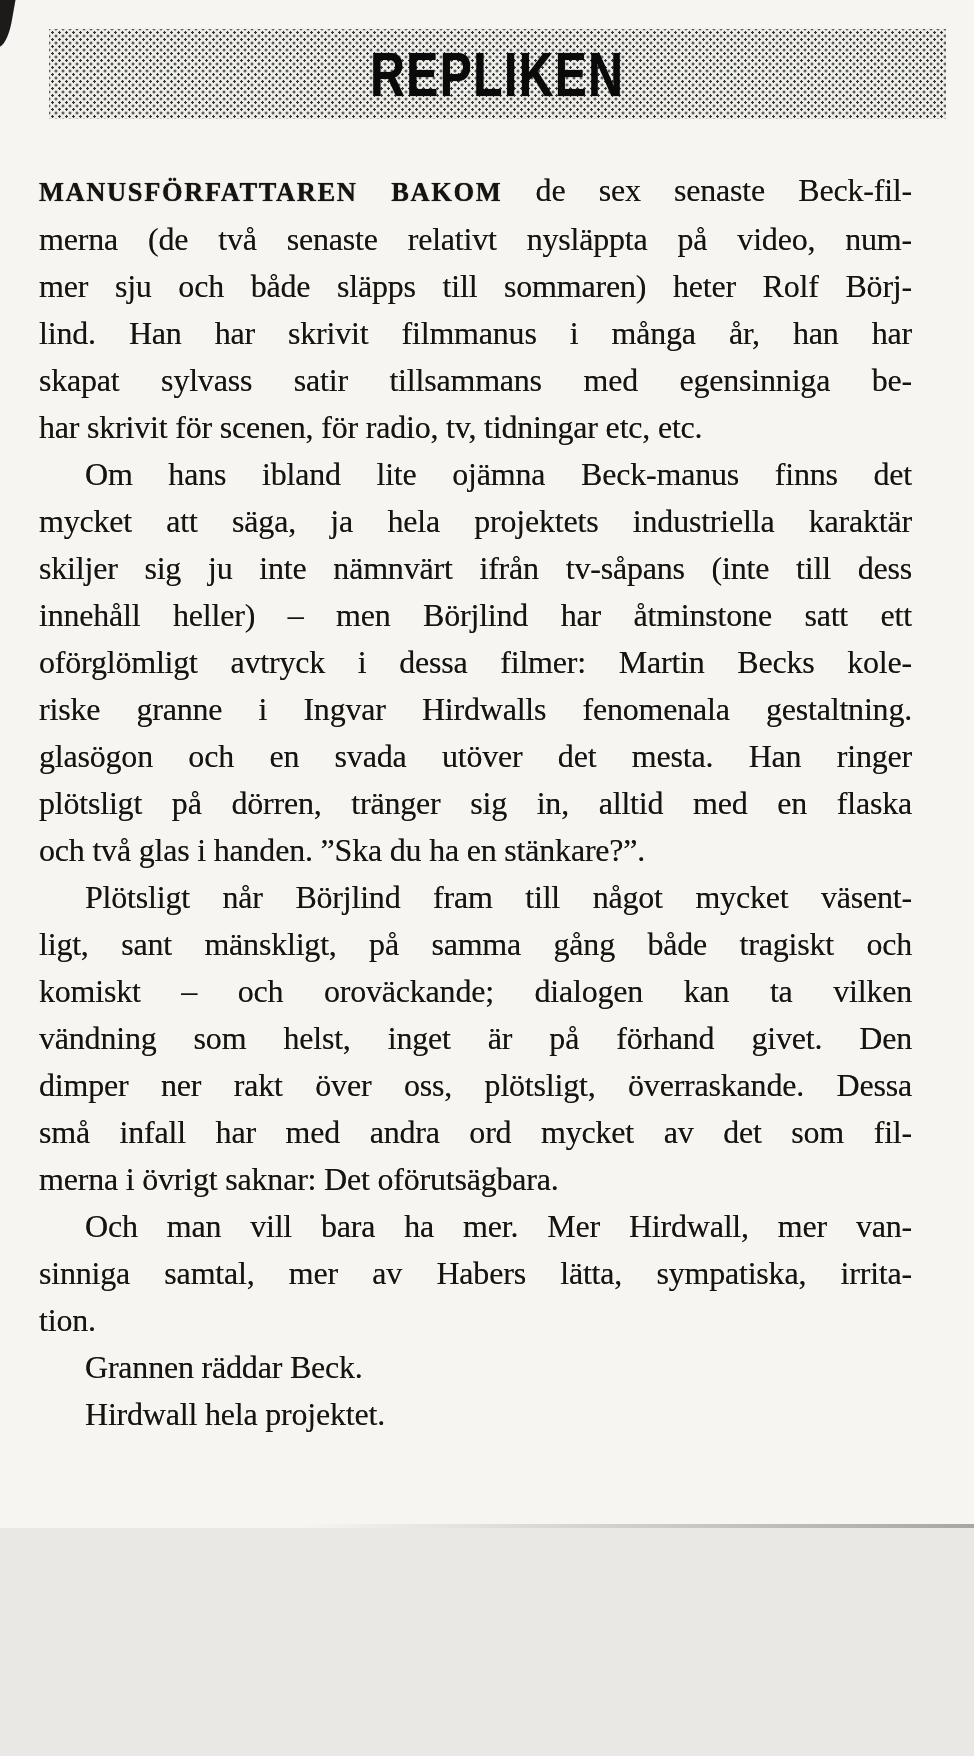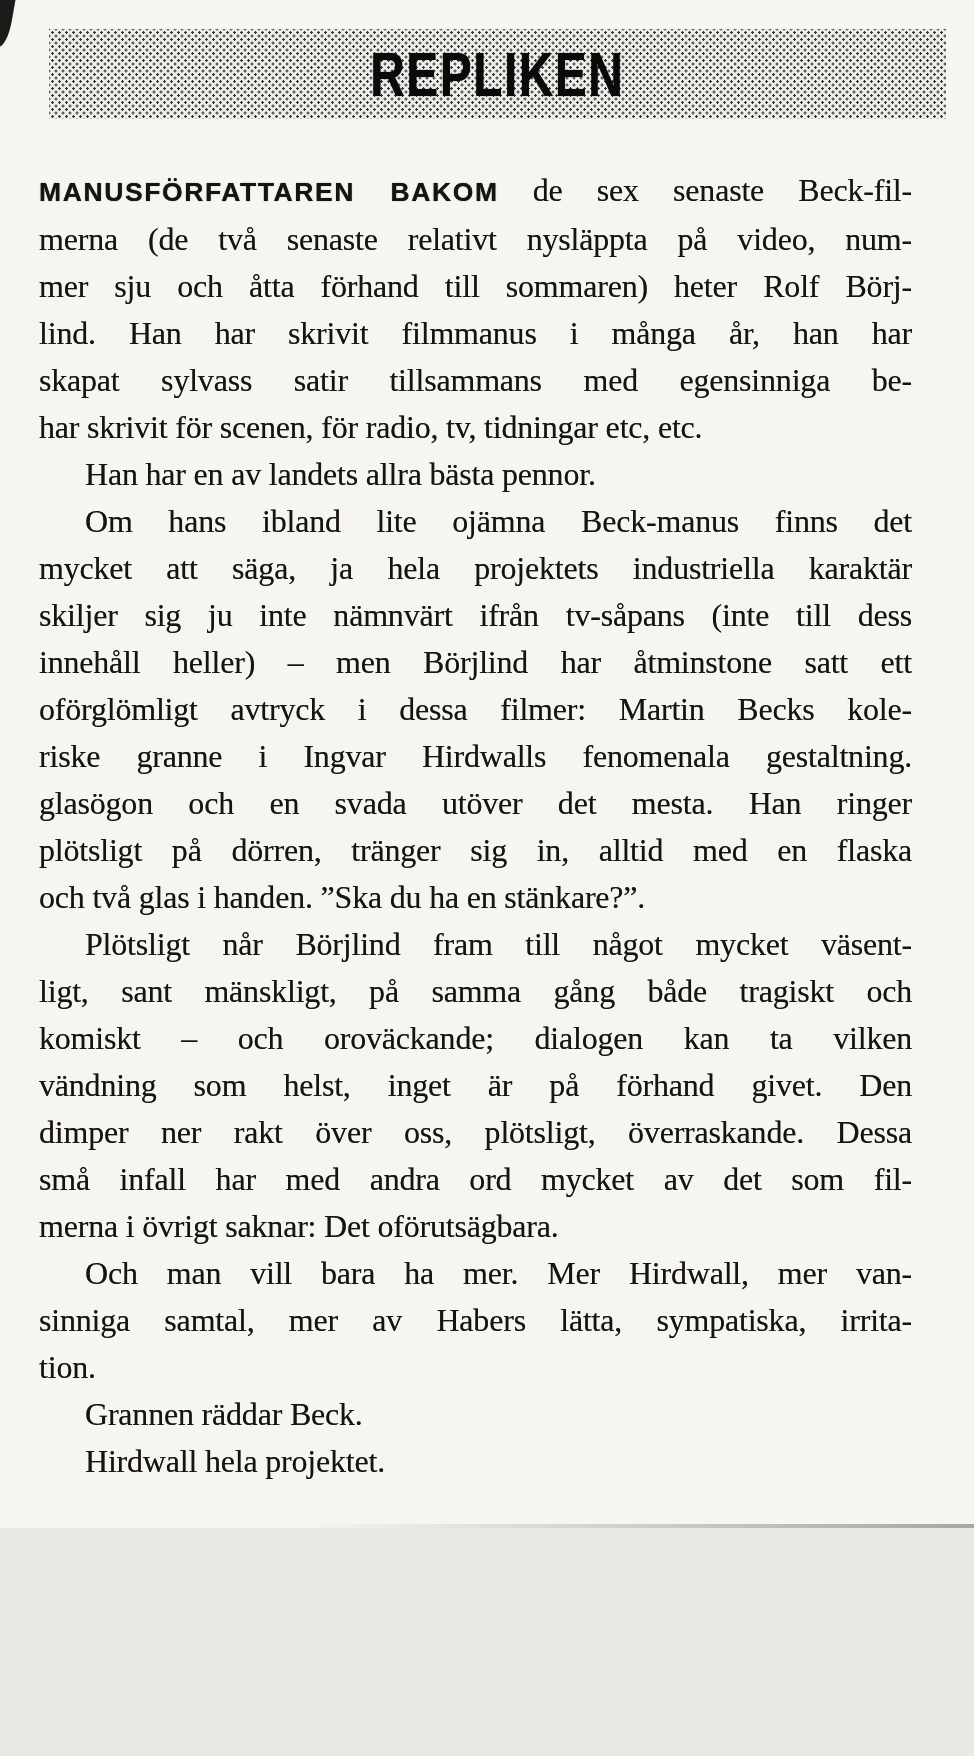--- a/index.html
+++ b/index.html
@@ -27,21 +27,21 @@
   }
   
   #article-lines{
     position:absolute;left:39px;top:167px;width:873px;
     font-size:32px;line-height:47px;letter-spacing:-0.2px;
     text-shadow:0 0 0.6px rgba(22,19,15,0.6);
   }
   .line{text-align:left;}
   .line.j{text-align:justify;text-align-last:justify;}
   .lead{
-    font-family:Liberation Sans, sans-serif;font-weight:700;
+    font-family:Liberation Serif, serif;font-weight:700;
     font-size:26.5px;letter-spacing:1.6px;
     text-shadow:0 0 0.9px rgba(0,0,0,0.85);
   }
   
   .sig{position:absolute;left:468px;top:1542px;width:500px;height:200px;}
   .sig path{fill:none;stroke:#181715;stroke-width:4.8;stroke-linecap:round;stroke-linejoin:round;}
   .printed{
     position:absolute;left:702px;top:1690px;white-space:nowrap;
     font-family:"Liberation Sans",sans-serif;font-size:12px;
     letter-spacing:5px;color:#22201d;
@@ -63,25 +63,24 @@
 
   <div class="corner"></div>
 
   <div class="band">
     <span class="band-title">REPLIKEN</span>
   </div>
 
   <main id="article-lines">
       <div class="line j"><span class="lead">MANUSFÖRFATTAREN BAKOM</span> de sex senaste Beck-fil-</div>
       <div class="line j">merna (de två senaste relativt nysläppta på video, num-</div>
-      <div class="line j">mer sju och åtta förhand till sommaren) heter Rolf Börj-</div>
+      <div class="line j">mer sju och både släpps till sommaren) heter Rolf Börj-</div>
       <div class="line j">lind. Han har skrivit filmmanus i många år, han har</div>
       <div class="line j">skapat sylvass satir tillsammans med egensinniga be-</div>
       <div class="line">har skrivit för scenen, för radio, tv, tidningar etc, etc.</div>
-      <div class="line" style="text-indent: 46px;">Han har en av landets allra bästa pennor.</div>
       <div class="line j" style="text-indent: 46px;">Om hans ibland lite ojämna Beck-manus finns det</div>
       <div class="line j">mycket att säga, ja hela projektets industriella karaktär</div>
       <div class="line j">skiljer sig ju inte nämnvärt ifrån tv-såpans (inte till dess</div>
       <div class="line j">innehåll heller) – men Börjlind har åtminstone satt ett</div>
       <div class="line j">oförglömligt avtryck i dessa filmer: Martin Becks kole-</div>
       <div class="line j">riske granne i Ingvar Hirdwalls fenomenala gestaltning.</div>
       <div class="line j">glasögon och en svada utöver det mesta. Han ringer</div>
       <div class="line j">plötsligt på dörren, tränger sig in, alltid med en flaska</div>
       <div class="line">och två glas i handen. ”Ska du ha en stänkare?”.</div>
       <div class="line j" style="text-indent: 46px;">Plötsligt når Börjlind fram till något mycket väsent-</div>

